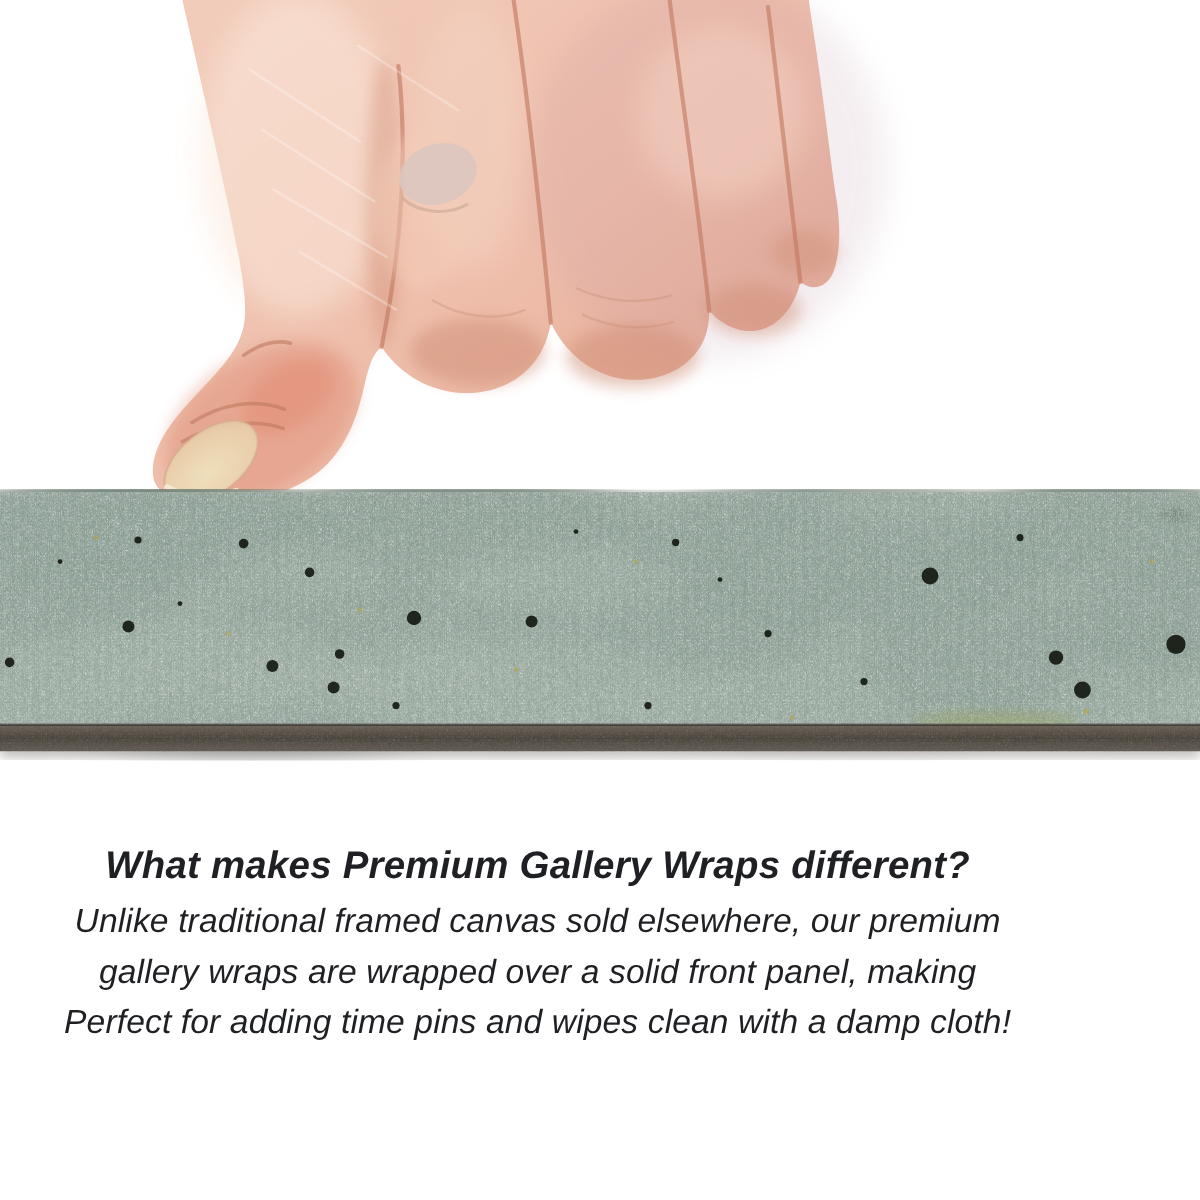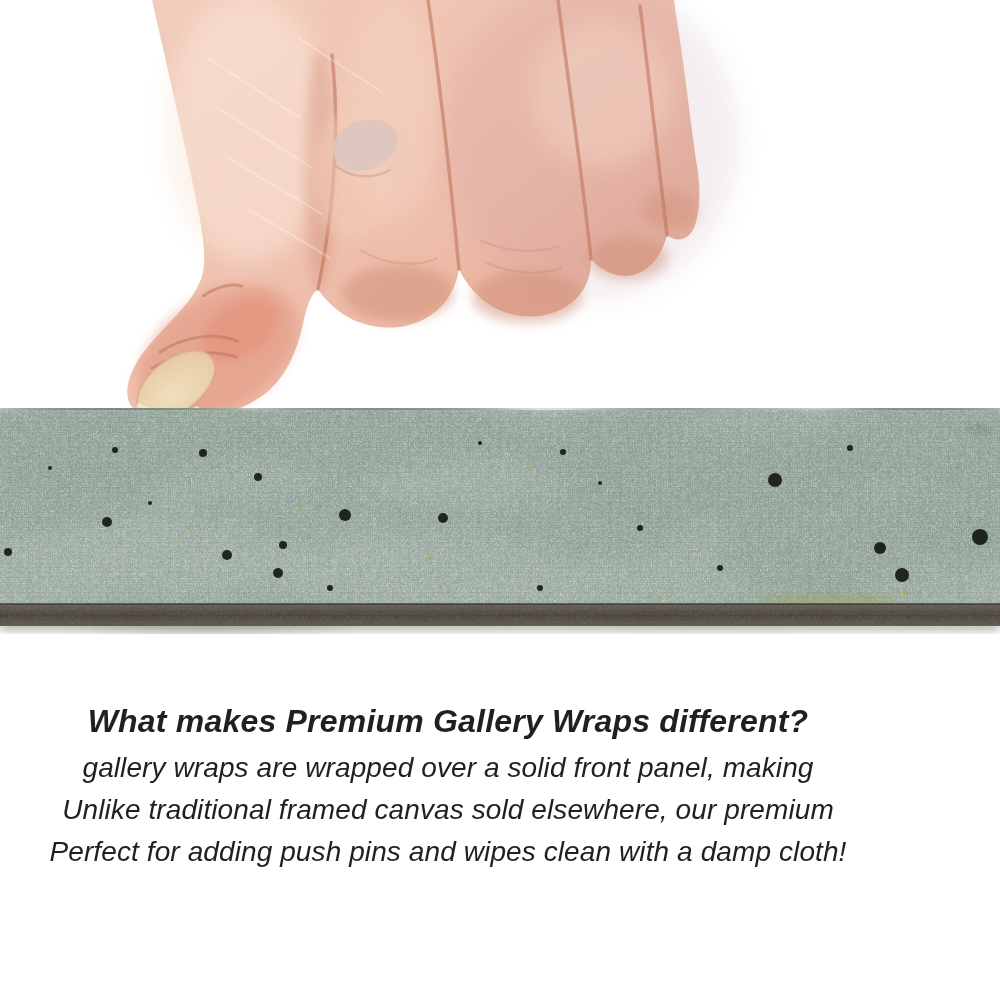--- a/index.html
+++ b/index.html
@@ -241,18 +241,18 @@
     <g>
       <rect x="0" y="196" width="1000" height="22" fill="url(#edgeG)"></rect>
       <rect x="0" y="196" width="1000" height="22" filter="url(#grainD)" opacity="0.5"></rect>
       <rect x="0" y="195" width="1000" height="2" fill="#2f2a26" opacity="0.6"></rect>
       <rect x="0" y="214" width="1000" height="8" fill="#6a625a" opacity="0.55" filter="url(#sb5)"></rect>
     </g>
   </svg>
 
   <div class="copy">
     <h1>What makes Premium Gallery Wraps different?</h1>
+    <p>Unlike traditional framed canvas sold elsewhere, our premium</p>
     <p>gallery wraps are wrapped over a solid front panel, making</p>
-    <p>Unlike traditional framed canvas sold elsewhere, our premium</p>
-    <p>Perfect for adding push pins and wipes clean with a damp cloth!</p>
+    <p>Perfect for adding time pins and wipes clean with a damp cloth!</p>
   </div>
 
 </div>
 
 </body></html>

